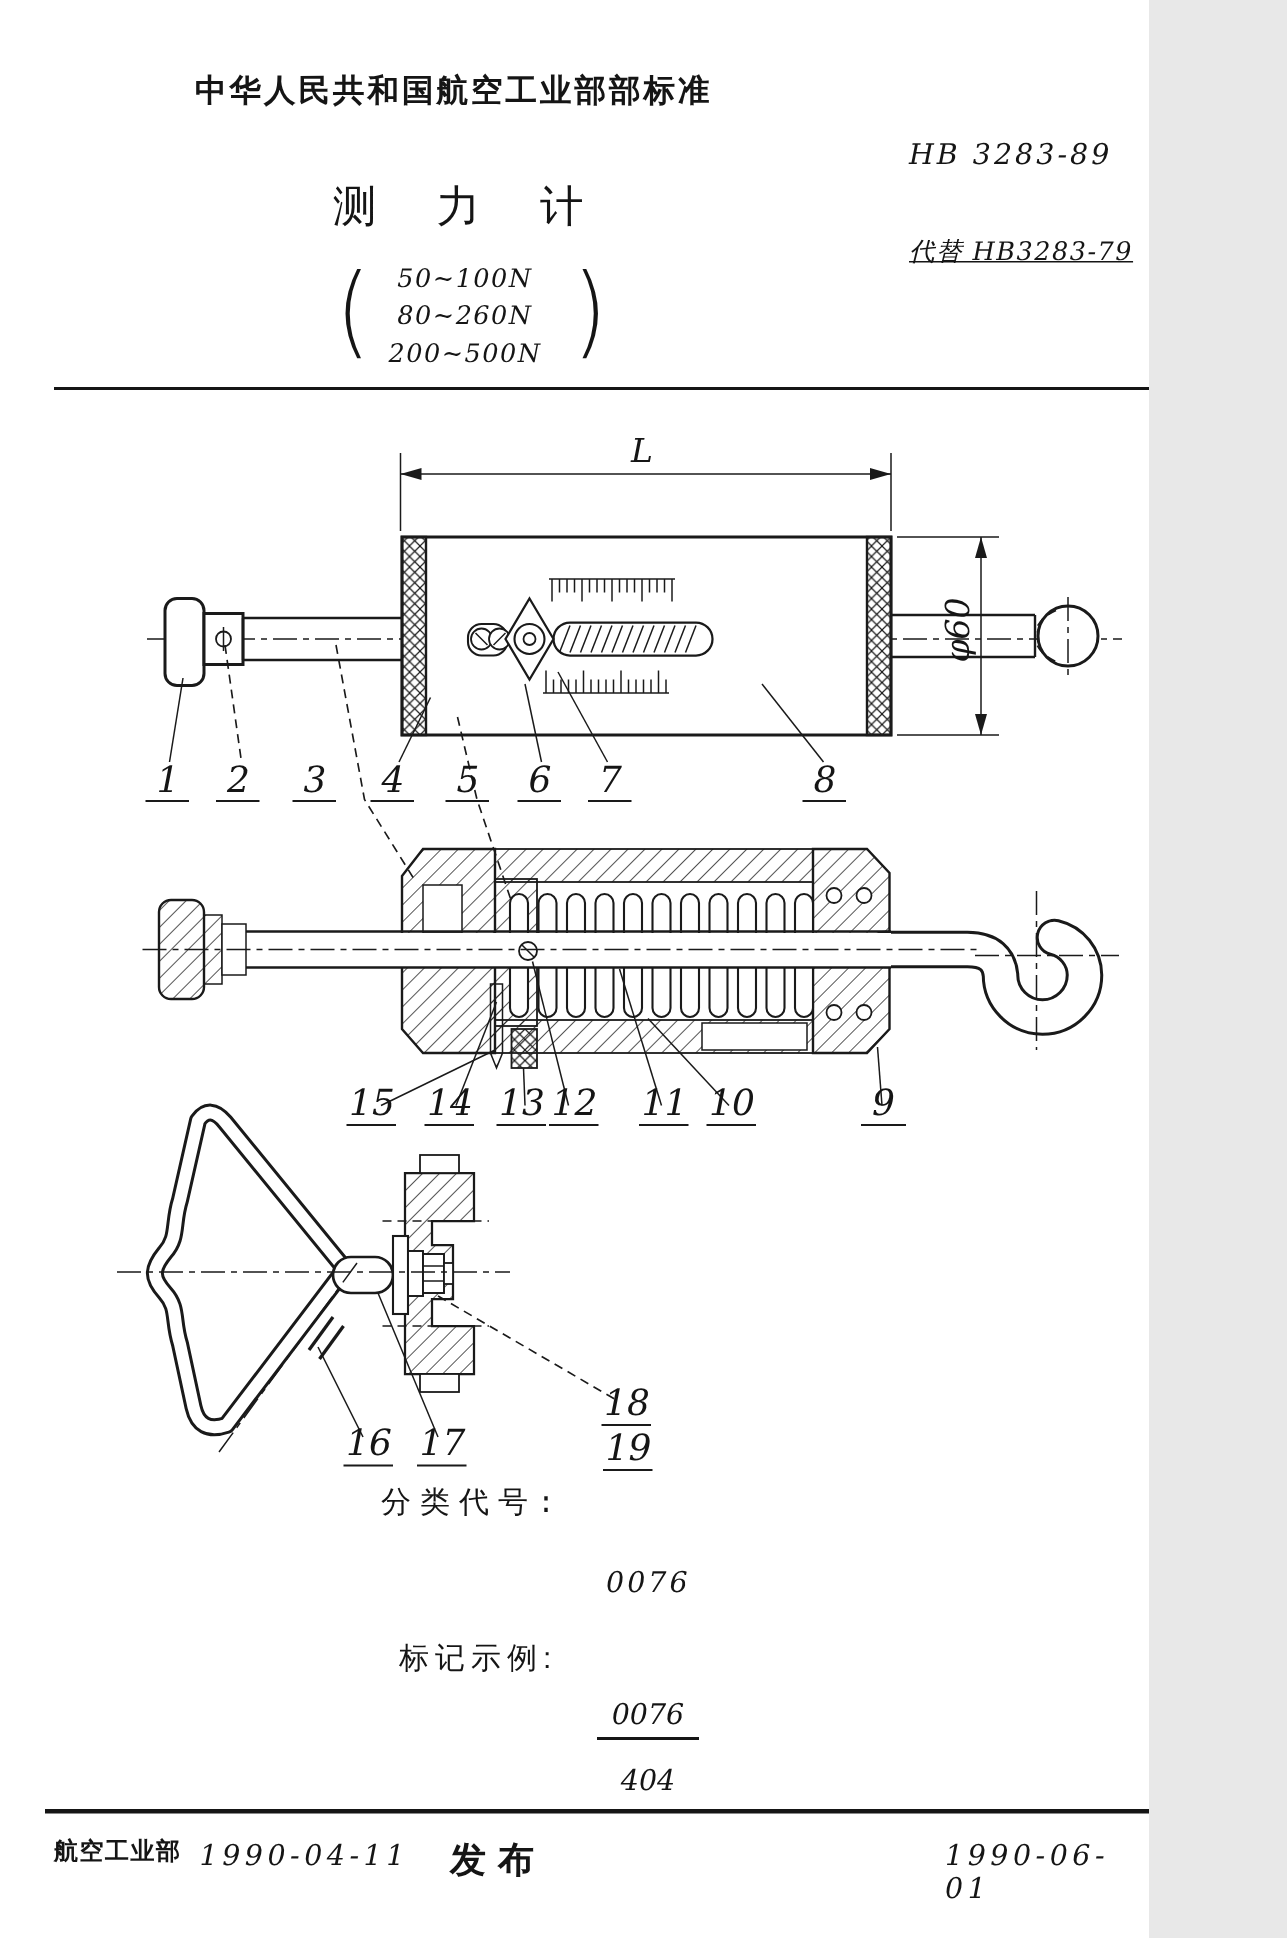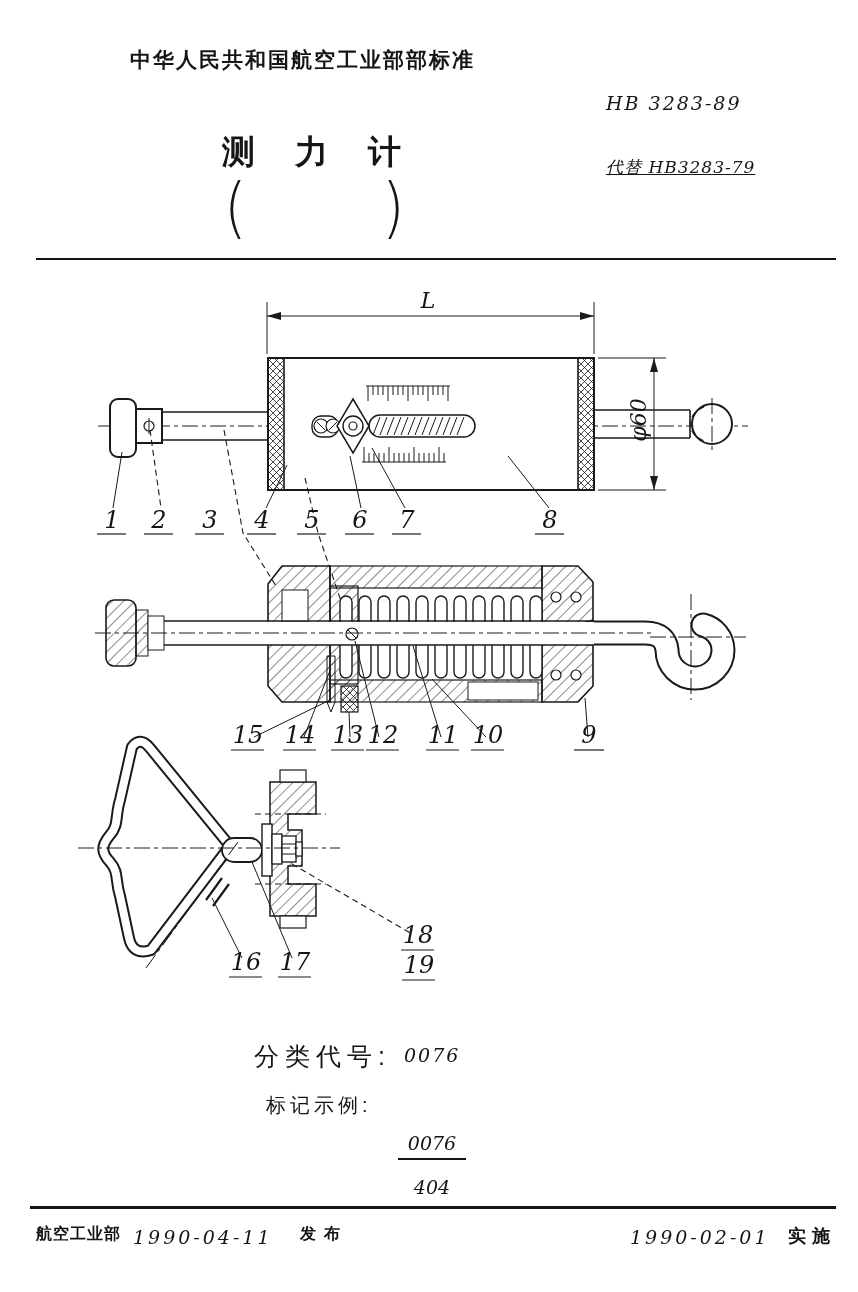--- a/index.html
+++ b/index.html
@@ -1,38 +1,38 @@
 <!DOCTYPE html>
 <html><head>
 <meta charset="utf-8">
 <style>
   html,body{margin:0;padding:0;background:#e8e8e8;}
-  .page{position:relative;width:858px;height:1292px;background:#ffffff;color:#151515;
+  .page{position:relative;width:766px;height:1292px;background:#ffffff;color:#151515;
         font-family:"Liberation Sans",sans-serif;overflow:hidden;}
   .abs{position:absolute;}
   .hdr{left:130px;top:46px;font-size:21px;font-weight:bold;letter-spacing:2px;}
   .stdno{left:606px;top:92px;font:italic 19px "DejaVu Serif",serif;letter-spacing:2px;}
   .replaces{left:606px;top:156px;font:italic 17px "DejaVu Serif",serif;letter-spacing:1px;text-decoration:underline;}
-  .title{left:222px;top:130px;font-size:33px;font-weight:700;letter-spacing:40px;}
+  .title{left:222px;top:118px;font-size:29px;font-weight:400;letter-spacing:40px;}
   .paren{top:168px;font-family:"DejaVu Sans",sans-serif;font-size:58px;font-weight:100;
          transform:scaleY(1.15);transform-origin:top;}
   .rcol{left:240px;top:174px;width:140px;text-align:center;
         font:italic 17px "DejaVu Serif",serif;line-height:25px;letter-spacing:1px;}
   .rule1{left:36px;top:258px;width:800px;height:2px;background:#151515;}
-  .clslab{left:254px;top:1040px;font-size:25px;letter-spacing:6px;}
+  .clslab{left:254px;top:988px;font-size:20px;letter-spacing:6px;font-family:Liberation Mono, monospace;}
   .clsval{left:404px;top:1044px;font:italic 19px "DejaVu Serif",serif;letter-spacing:2px;}
   .marklab{left:266px;top:1092px;font-size:20px;letter-spacing:4px;}
   .marktxt{left:402px;top:1094px;font-size:19px;letter-spacing:1px;}
   .frac{left:398px;top:1132px;width:68px;text-align:center;font:italic 19px "DejaVu Serif",serif;}
   .frac .num{padding-bottom:4px;border-bottom:2px solid #151515;}
   .frac .den{padding-top:16px;}
   .rule2{left:30px;top:1206px;width:806px;height:3px;background:#151515;}
   .ftpub{left:36px;top:1224px;font-size:16px;font-weight:bold;letter-spacing:1px;}
   .ftdate1{left:133px;top:1226px;font:italic 19px "DejaVu Serif",serif;letter-spacing:3px;}
-  .ftlab1{left:300px;top:1224px;font-size:16px;font-weight:bold;letter-spacing:8px;}
+  .ftlab1{left:300px;top:1224px;font-size:24px;font-weight:bold;letter-spacing:8px;}
   .ftdate2{left:630px;top:1226px;font:italic 19px "DejaVu Serif",serif;letter-spacing:3px;}
   .ftlab2{left:788px;top:1224px;font-size:18px;font-weight:bold;letter-spacing:6px;}
   svg{position:absolute;left:0;top:0;}
   .ln{stroke:#1a1a1a;stroke-width:1.6;fill:none;}
   .thin{stroke:#1a1a1a;stroke-width:1;fill:none;}
   .thk{stroke:#1a1a1a;stroke-width:2;fill:#ffffff;}
   .cl{stroke:#1a1a1a;stroke-width:1;fill:none;stroke-dasharray:16 4 4 4;}
   .dsh{stroke:#1a1a1a;stroke-width:1.1;fill:none;stroke-dasharray:6 4;}
   .pn{font:italic 24px "DejaVu Serif",serif;fill:#151515;}
   .dim{font:italic 22px "DejaVu Serif",serif;fill:#151515;}
@@ -43,20 +43,25 @@
 </style>
 </head>
 <body>
 
 <div class="page">
 
   <div class="abs hdr">中华人民共和国航空工业部部标准</div>
   <div class="abs stdno">HB 3283-89</div>
   <div class="abs title">测力计</div>
   <div class="abs paren" style="left:224px;">(</div>
+  <div class="abs rcol">
+    <div>50~100N</div>
+    <div>80~260N</div>
+    <div>200~500N</div>
+  </div>
   <div class="abs paren" style="left:382px;">)</div>
   <div class="abs replaces">代替 HB3283-79</div>
   <div class="abs rule1"></div>
 
   <svg id="dwg" width="858" height="1292" viewBox="0 0 858 1292">
     <defs>
       <pattern id="hatch" width="8" height="8" patternUnits="userSpaceOnUse" patternTransform="rotate(45)">
         <line x1="0" y1="0" x2="0" y2="8" stroke="#1a1a1a" stroke-width="1"></line>
       </pattern>
       <pattern id="knurl" width="7" height="7" patternUnits="userSpaceOnUse">
@@ -313,15 +318,15 @@
   <div class="abs marklab">标记示例:</div>
   <div class="abs frac">
     <div class="num">0076</div>
     <div class="den">404</div>
   </div>
 
   <div class="abs rule2"></div>
   <div class="abs ftpub">航空工业部</div>
   <div class="abs ftdate1">1990-04-11</div>
   <div class="abs ftlab1">发布</div>
-  <div class="abs ftdate2">1990-02-01</div>
+  <div class="abs ftdate2">1990-06-01</div>
   <div class="abs ftlab2">实施</div>
 </div>
 
 </body></html>

